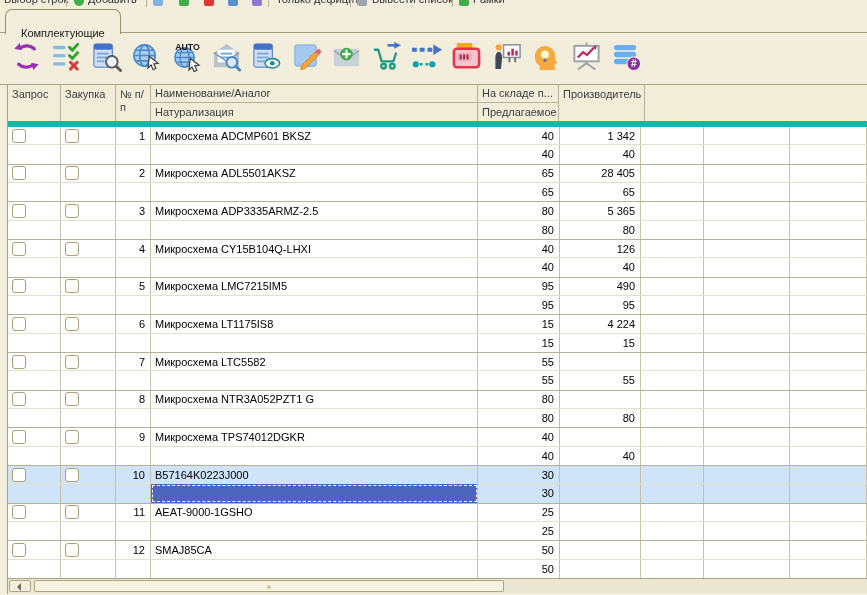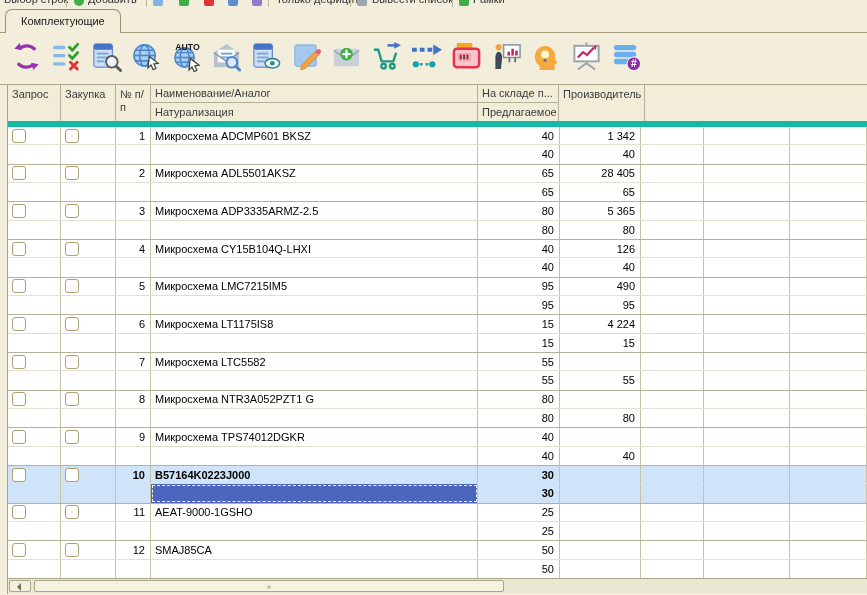--- a/index.html
+++ b/index.html
@@ -7,21 +7,21 @@
     font-family:"Liberation Sans",sans-serif;font-size:11px;color:#000;}
 
   
   .top-toolbar{position:absolute;left:0;top:0;width:100%;height:7px;overflow:hidden;background:#f2eedb;}
   .tt-label{position:absolute;top:-7px;font-size:11px;line-height:13px;color:#333;white-space:nowrap;}
   .tt-sep{position:absolute;top:-2px;width:1px;height:9px;background:#bcb69c;}
   .tt-ico{position:absolute;top:-4px;width:10px;height:10px;border-radius:2px;}
 
   
   .tabbar{position:absolute;left:0;top:7px;width:100%;height:26px;}
-  .tab{position:absolute;left:5px;top:2px;height:24px;line-height:22px;padding:0 15px;
+  .tab{position:absolute;left:5px;top:2px;height:24px;line-height:22px;padding:12px 15px;
     background:#f2eedb;border:1px solid #97906e;border-bottom:none;border-radius:7px 7px 0 0;
     box-sizing:border-box;z-index:2;color:#1a1a1a;}
   .panel{position:absolute;left:0;top:32px;width:867px;height:563px;border-top:1px solid #a59d7c;
     box-sizing:border-box;background:#f2eedb;}
 
   
   .iconbar{position:absolute;left:0;top:33px;width:867px;height:51px;display:flex;
     padding:8px 0 0 11px;gap:9px;box-sizing:border-box;}
   .ibtn{width:31px;height:31px;flex:0 0 31px;cursor:pointer;}
   .ibtn svg{width:31px;height:31px;display:block;}
@@ -48,21 +48,21 @@
   .trow{height:37.66px;border-bottom:1px solid #b6b199;box-sizing:border-box;}
   .tline{display:flex;height:50%;box-sizing:border-box;}
   .tline.l1{border-bottom:1px solid #e3e0d0;}
   .cell{box-sizing:border-box;border-right:1px solid #c6c1a9;overflow:hidden;white-space:nowrap;
     height:100%;display:flex;align-items:center;padding:0 4px;}
   .cell.num{justify-content:flex-end;padding-right:5px;}
   .cb{display:inline-block;width:12px;height:12px;border:1px solid #ac9f72;border-radius:3px;
     background:#fff;margin-left:0;}
   .cbcell{padding-left:4px;align-items:center;}
 
-  .trow.selected .cell{background:#cfe3f9;font-weight:bold;}
+  .trow.selected .cell{background:#cfe3f9;}
   .trow.selected .active-cell{background:#4c66be;outline:1px dashed #f2f2f2;outline-offset:-2px;}
 
   
   .hscroll{position:absolute;left:8px;top:578px;width:859px;height:15px;background:#eae7d3;
     border-top:1px solid #a9a388;box-sizing:border-box;}
   .hs-btn{position:absolute;left:1px;top:1px;width:22px;height:12px;background:#f3f0dd;
     border:1px solid #aca687;border-radius:2px;box-sizing:border-box;}
   .hs-btn:after{content:"";position:absolute;left:7px;top:2px;border:4px solid transparent;
     border-right-color:#6e6d5e;border-left:none;}
   .hs-thumb{position:absolute;left:26px;top:1px;width:470px;height:12px;background:#f5f2e0;

